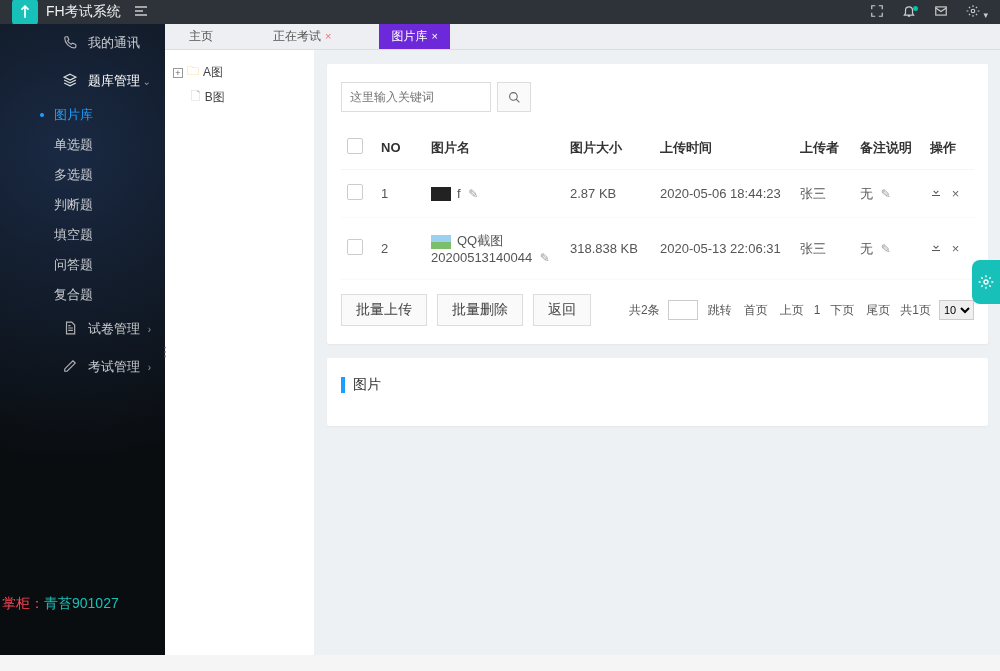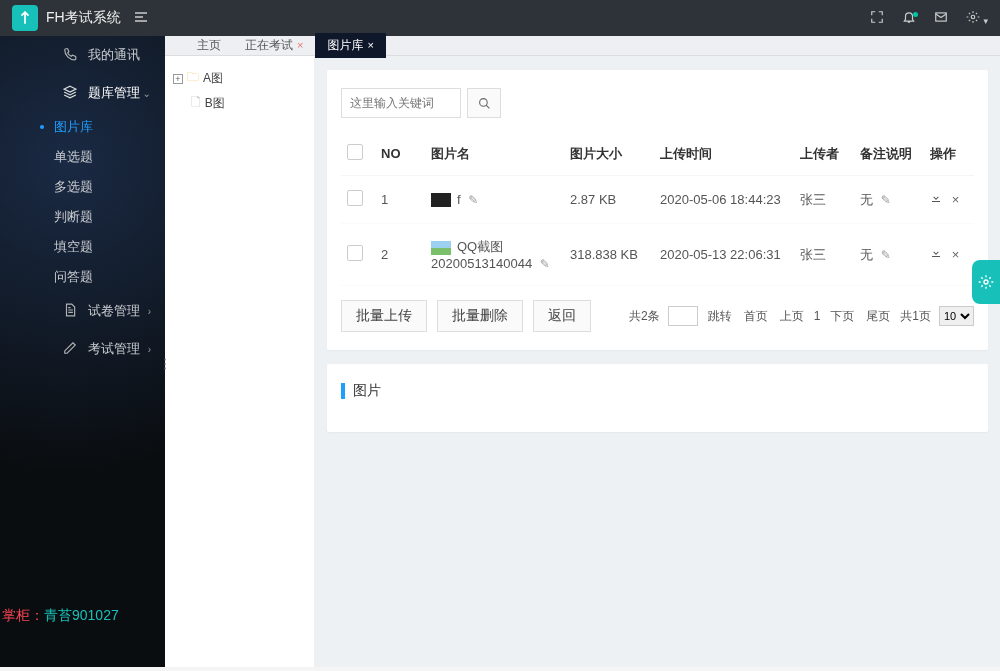--- a/index.html
+++ b/index.html
@@ -1,18 +1,18 @@
 <!DOCTYPE html>
 <html><head>
 <meta charset="utf-8">
 <style>
 * { box-sizing: border-box; margin: 0; padding: 0; }
 body { font-family: "Microsoft YaHei", Arial, sans-serif; font-size: 13px; color: #333; background: #f5f5f5; width: 1000px; height: 671px; overflow: hidden; position: relative; }
 
-.topbar { height: 36px; background: #2d3338; display: flex; align-items: center; padding: 12px 12px; color: #fff; }
+.topbar { height: 24px; background: #2d3338; display: flex; align-items: center; padding: 12px 12px; color: #fff; }
 .logo-box { width: 26px; height: 26px; background: #17c1b9; border-radius: 4px; display: flex; align-items: center; justify-content: center; color: #fff; font-weight: bold; margin-right: 8px; }
 .app-title { font-size: 14px; color: #eee; }
 .hamburger { margin-left: 12px; color: #aaa; cursor: pointer; }
 .topbar-right { margin-left: auto; display: flex; gap: 18px; color: #ccc; }
 .topbar-right .icn { cursor: pointer; position: relative; }
 .bell-dot { width: 5px; height: 5px; background: #00c4a7; position: absolute; border-radius: 50%; top: 2px; right: -2px;}
 
 .layout { display: flex; height: calc(671px - 40px); }
 .sidebar { width: 165px; background: #0a0d10; color: #b5b9bd; font-size: 13px; position: relative; background-image: radial-gradient(circle at 40% 20%, #1a2a44 0%, #0a0d10 60%); }
 .side-item { display: flex; align-items: center; padding: 10px 14px; cursor: pointer; color: #c9ccd0; margin-left: 48px; }
@@ -24,39 +24,39 @@
 .sub-list .sub { padding: 6px 0; cursor: pointer; color: #c9ccd0; display: flex; align-items: center; }
 .sub.active { color: #1e9fff; }
 .sub .dot { width: 4px; height: 4px; background: #1e9fff; border-radius: 50%; margin-right: 10px; opacity:0; }
 .sub.active .dot { opacity:1; }
 .side-item.head { color: #fff; }
 .footer-note { position: absolute; bottom: 42px; left: 2px; color: #f45; font-size: 14px; }
 .footer-note .cyan { color: #17c1b9; }
 .resize-handle { position: absolute; right: -4px; top: 50%; width: 8px; height: 24px; display:flex; align-items:center; justify-content:center; color:#666;}
 
 .main { flex: 1; display: flex; flex-direction: column; }
-.tabs { height: 20px; background: #edeff2; display: flex; align-items: center; padding-left: 20px; border-bottom: 1px solid #ddd; }
+.tabs { height: 26px; background: #edeff2; display: flex; align-items: center; padding-left: 12px; border-bottom: 1px solid #ddd; gap: 36px; }
 .tab { padding: 4px 12px; font-size: 12px; color: #555; cursor: pointer; position: relative; }
-.tab.active { background: #0f172a; color: #fff; }
+.tab.active { background: #6d28d9; color: #fff; }
 .tab .close { margin-left: 4px; color: #e67777; font-size: 11px; }
 .tab.active .close { color: #fff; }
 
 .content { flex: 1; display: flex; background: #fff; }
 .tree { width: 150px; padding: 10px 8px; font-size: 12px; color: #444; border-right: 1px solid #f0f0f0; }
 .tree-node { display: flex; align-items: center; padding: 2px 0; cursor: pointer; }
 .tree-node .exp { width: 10px; font-size: 9px; border:1px solid #999; text-align:center; line-height:8px; margin-right: 4px; color:#666;}
 .tree-node .fold { color: #f4c560; margin-right: 4px; }
 .tree-node .file { color: #bbb; margin-right: 4px; }
 .tree-child { margin-left: 18px; }
 
 .panel-area { flex: 1; background: #eef1f4; padding: 0 0 20px 0; overflow: auto; }
 .card { background: #fff; margin: 14px 12px; border-radius: 2px; box-shadow: 0 1px 2px rgba(0,0,0,.04); padding: 18px 14px; }
 
 .search-row { display: flex; gap: 6px; margin-bottom: 14px; }
-.search-input { width: 120px; height: 30px; border: 1px solid #ddd; padding: 0 8px; font-size: 12px; color: #666; }
+.search-input { width: 150px; height: 30px; border: 1px solid #ddd; padding: 0 8px; font-size: 12px; color: #666; }
 .search-btn { width: 34px; height: 30px; border: 1px solid #ddd; background: #fafafa; cursor: pointer; display:flex; align-items:center; justify-content:center; color:#666;}
 
 table.dt { width: 100%; border-collapse: collapse; font-size: 13px; }
 .dt th { text-align: left; font-weight: 600; padding: 12px 6px; color: #333; border-bottom: 1px solid #f5f5f5;}
 .dt td { padding: 14px 6px; color: #555; border-bottom: 1px solid #fafafa; }
 .chk { width: 16px; height: 16px; border: 1px solid #ccc; border-radius: 2px; display:inline-block; cursor:pointer;}
 .thumb { width: 20px; height: 14px; display: inline-block; margin-right: 6px; vertical-align: middle; }
 .thumb.dark { background: #222; }
 .thumb.img { background: linear-gradient(180deg, #9cd0f0 50%, #7cbf6b 50%); }
 .edit-ic { color: #999; cursor: pointer; font-size: 12px; margin-left: 4px; }
@@ -146,20 +146,24 @@
           <span class="dot"></span>
           <span>判断题</span>
         </div>
       <div class="sub">
           <span class="dot"></span>
           <span>填空题</span>
         </div>
       <div class="sub">
           <span class="dot"></span>
           <span>问答题</span>
+        </div>
+      <div class="sub">
+          <span class="dot"></span>
+          <span>复合题</span>
         </div>
     </div>
     <div class="side-item section">
       <span class="ic"><svg width="14" height="14" viewBox="0 0 24 24" fill="none" stroke="#ccc" stroke-width="2">
             <path d="M6 2h9l5 5v15H6z"></path>
             <path d="M9 12h8M9 16h8M9 8h4"></path>
           </svg></span>
       <span class="side-item-lbl">试卷管理</span>
       <span class="chev">›</span>
     </div>

